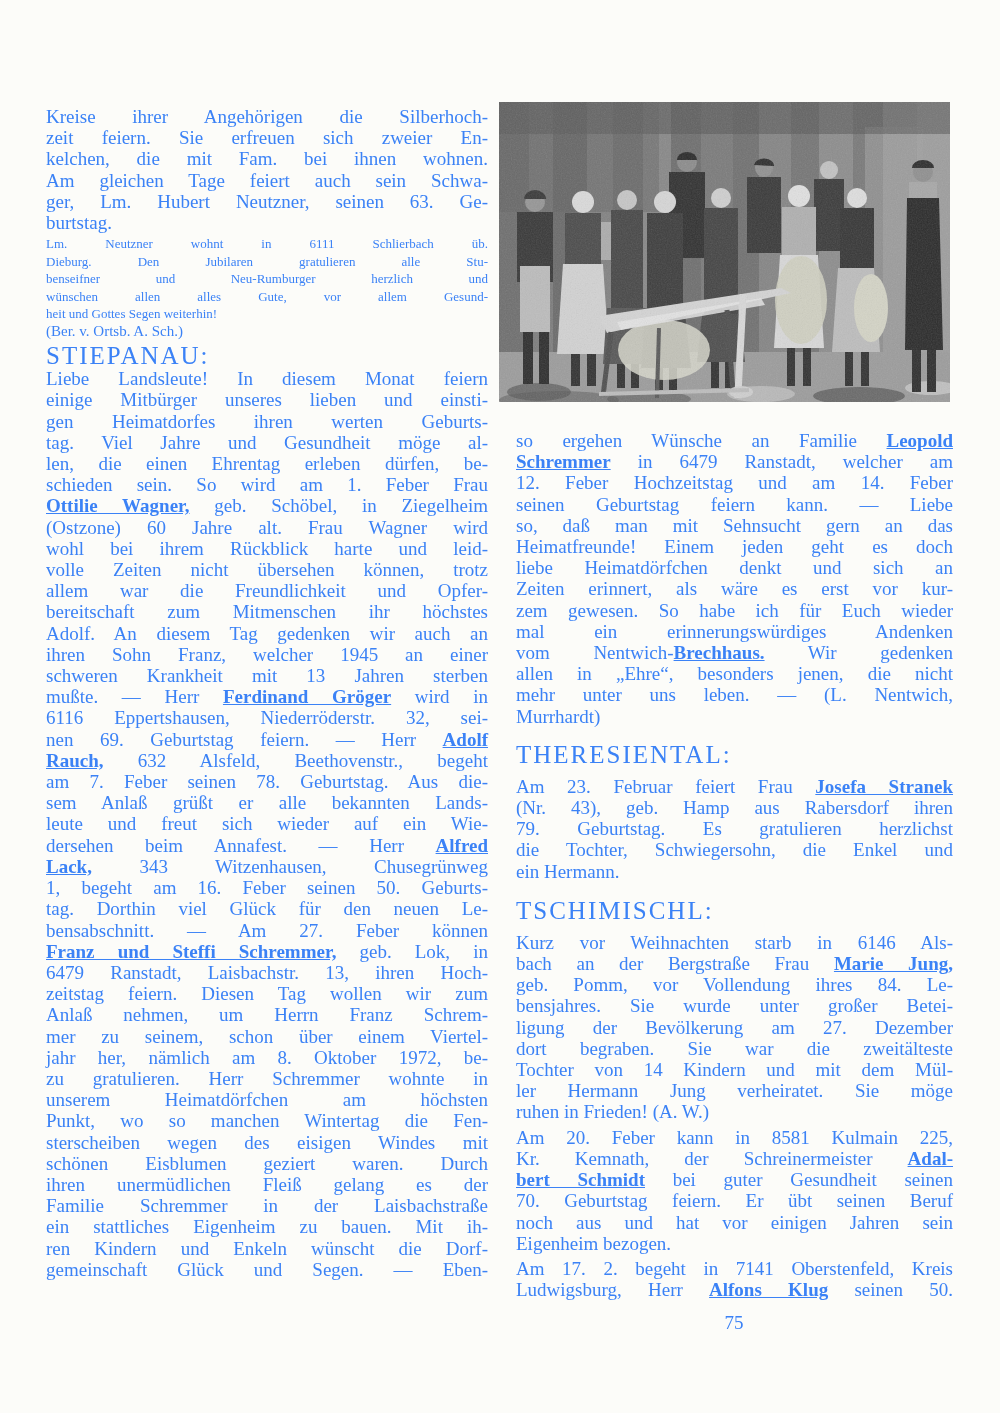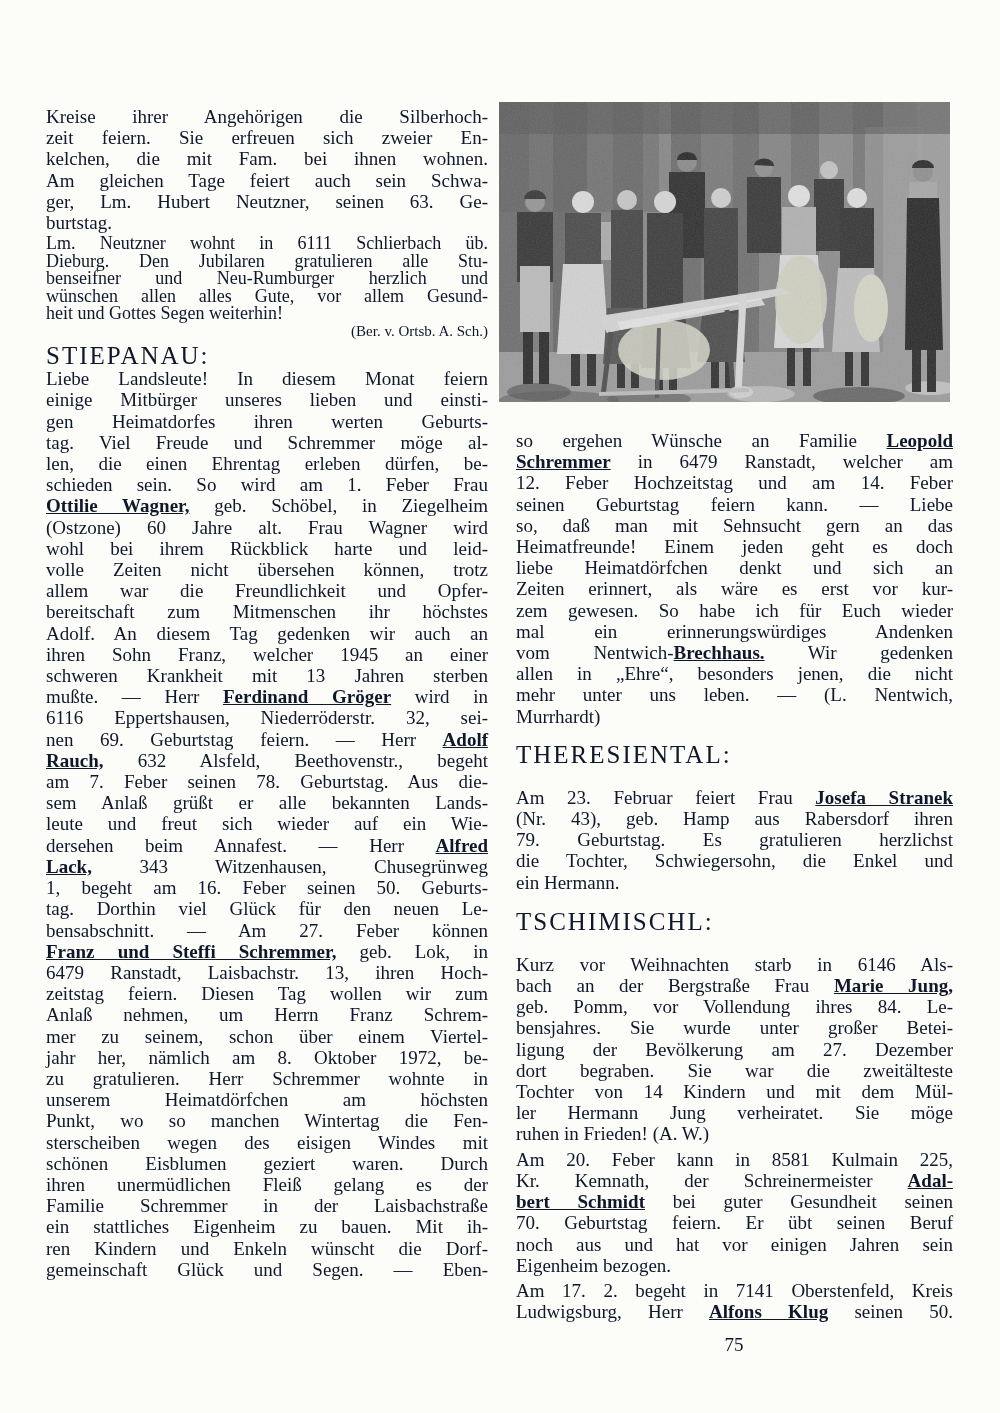--- a/index.html
+++ b/index.html
@@ -1,36 +1,36 @@
 <!DOCTYPE html>
 <html><head>
 <meta charset="utf-8">
 <style>
   html,body{margin:0;padding:0;background:#fcfcf9;}
   .page{
     position:relative;
     width:1000px;height:1413px;
     background:#fcfcf9;
-    color:#0f172a;
+    color:#3b82f6;
     font-family:"Liberation Serif","DejaVu Serif",serif;
     overflow:hidden;
   }
   .cols{display:flex;gap:28px;padding:102px 0 0 46px;}
   .col-left{width:442px;margin-top:4px;}
   .col-right{width:437px;}
   .body{font-size:19px;line-height:21.2px;}
-  .small{font-size:18px;line-height:17.5px;margin-top:2px;}
-  .credit{font-size:15px;line-height:17.5px;text-align:right;}
+  .small{font-size:13px;line-height:17.5px;margin-top:2px;}
+  .credit{font-size:15px;line-height:17.5px;}
   .tline{text-align:justify;text-align-last:justify;}
   .lastleft .tline:last-child{text-align-last:left;}
   .heading{font-size:25px;font-weight:400;letter-spacing:2px;line-height:24px;margin-top:4px;}
   .mt16{margin-top:16px;}
   .mt17{margin-top:17px;}
   .mt8{margin-top:4px;}
-  .mt2{margin-top:20px;}
+  .mt2{margin-top:9px;}
   b{font-weight:700;text-decoration:underline;}
   .photo{width:451px;height:300px;margin-left:-17px;margin-bottom:28px;}
   .photo svg{display:block;}
   .pagenum{font-size:19px;text-align:center;margin-top:12px;padding-right:1px;}
 </style>
 </head>
 <body>
 
 <div class="page">
   <div class="cols">
@@ -50,21 +50,21 @@
           <div class="tline">benseifner und Neu-Rumburger herzlich und</div>
           <div class="tline">wünschen allen alles Gute, vor allem Gesund-</div>
           <div class="tline">heit und Gottes Segen weiterhin!</div>
         </div>
       <div class="credit">(Ber. v. Ortsb. A. Sch.)</div>
       <div class="heading">STIEPANAU:</div>
       <div class="body">
           <div class="tline">Liebe Landsleute! In diesem Monat feiern</div>
           <div class="tline">einige Mitbürger unseres lieben und einsti-</div>
           <div class="tline">gen Heimatdorfes ihren werten Geburts-</div>
-          <div class="tline">tag. Viel Freude und Schremmer möge al-</div>
+          <div class="tline">tag. Viel Jahre und Gesundheit möge al-</div>
           <div class="tline">len, die einen Ehrentag erleben dürfen, be-</div>
           <div class="tline">schieden sein. So wird am 1. Feber Frau</div>
           <div class="tline"><b>Ottilie Wagner,</b> geb. Schöbel, in Ziegelheim</div>
           <div class="tline">(Ostzone) 60 Jahre alt. Frau Wagner wird</div>
           <div class="tline">wohl bei ihrem Rückblick harte und leid-</div>
           <div class="tline">volle Zeiten nicht übersehen können, trotz</div>
           <div class="tline">allem war die Freundlichkeit und Opfer-</div>
           <div class="tline">bereitschaft zum Mitmenschen ihr höchstes</div>
           <div class="tline">Adolf. An diesem Tag gedenken wir auch an</div>
           <div class="tline">ihren Sohn Franz, welcher 1945 an einer</div>

